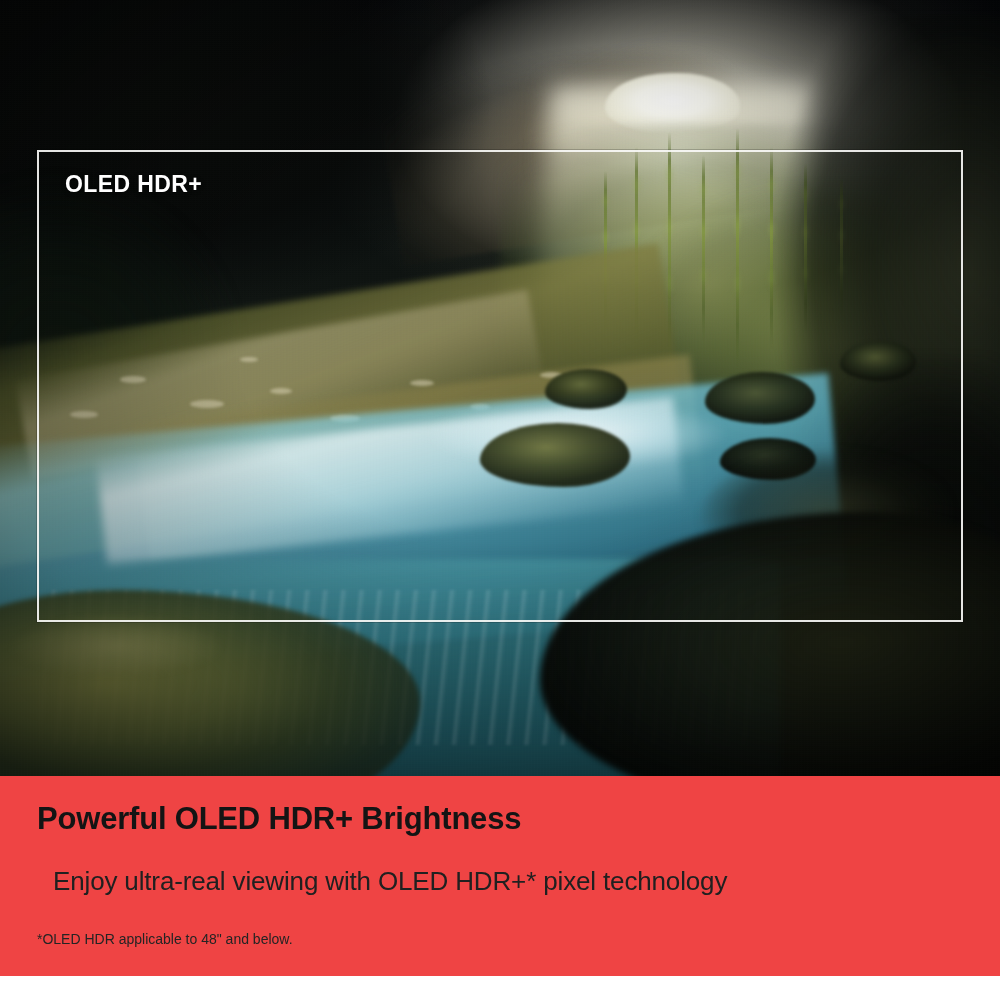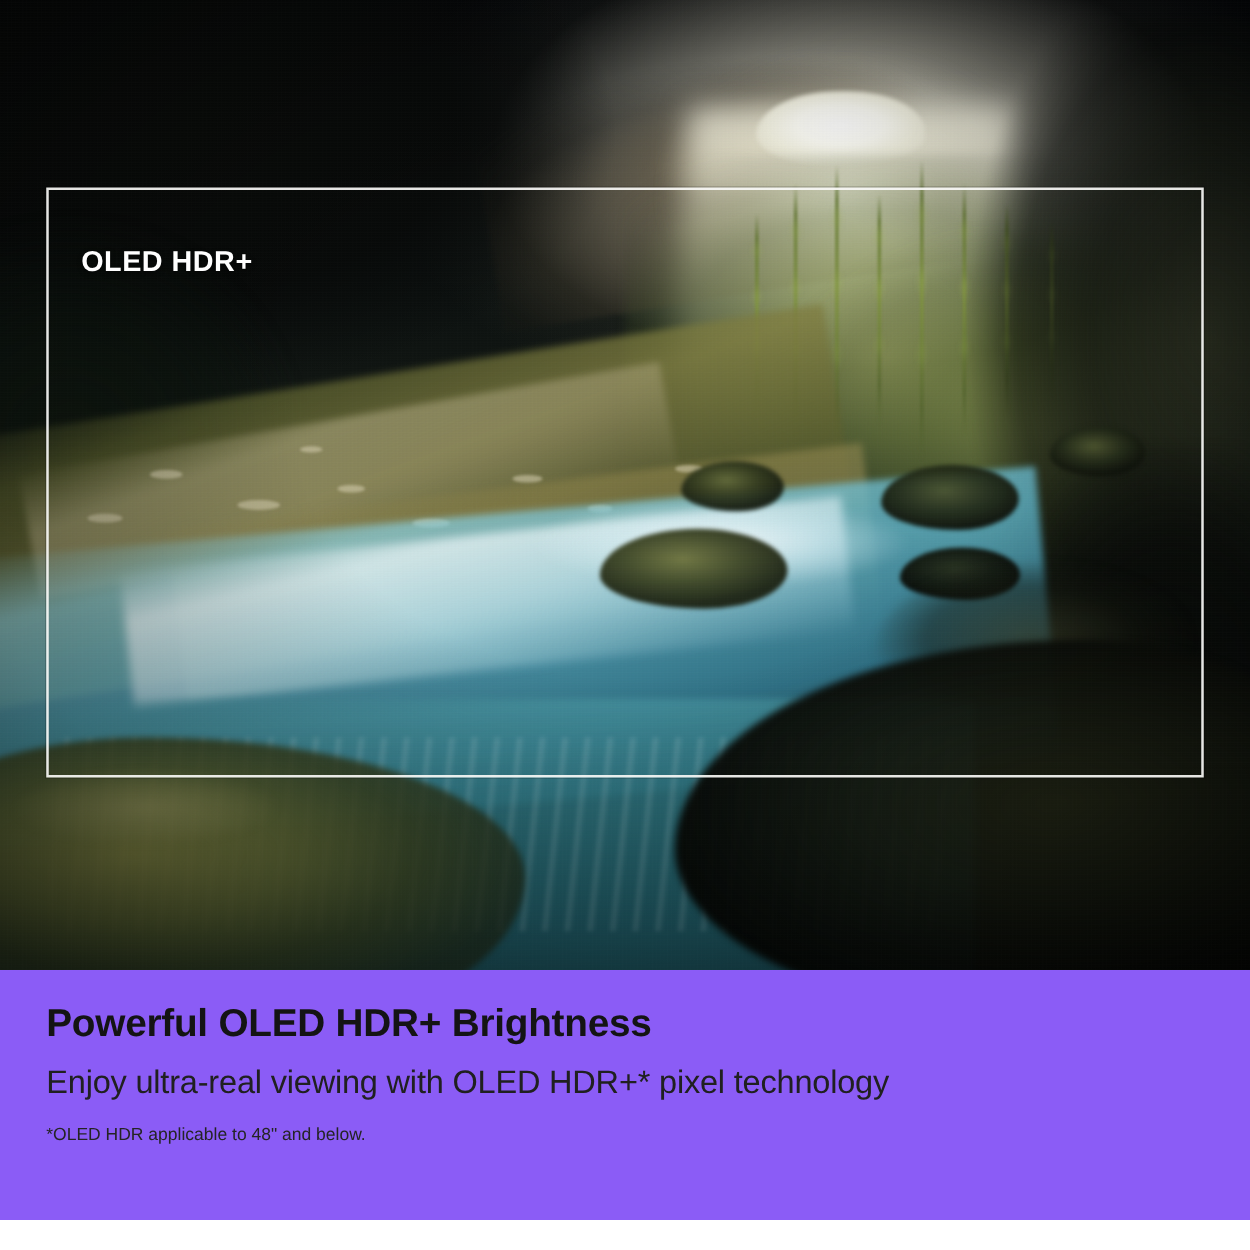--- a/index.html
+++ b/index.html
@@ -308,31 +308,30 @@
     position: absolute;
     left: 65px;
     top: 171px;
     color: #ffffff;
     font-size: 23px;
     font-weight: 700;
     letter-spacing: 0.4px;
     font-family: "Liberation Sans", sans-serif;
     text-shadow: 0 1px 4px rgba(0,0,0,0.55);
     white-space: nowrap;
-    margin-top: 25px;
   }
 
   
   .caption {
     position: absolute;
     left: 0;
     top: 776px;
     width: 1000px;
     height: 200px;
-    background: #8b5cf6;
+    background: #ef4444;
   }
 
   .caption-inner {
     position: absolute;
     left: 37px;
     top: 0;
     right: 30px;
   }
 
   .cap-title {
@@ -340,21 +339,21 @@
     padding-top: 26px;
     font-size: 31px;
     font-weight: 700;
     color: #141414;
     letter-spacing: -0.2px;
     line-height: 1.1;
     font-family: "Liberation Sans", sans-serif;
   }
 
   .cap-body {
-    margin: 0;
+    margin: 16px;
     padding-top: 12px;
     font-size: 26px;
     font-weight: 400;
     color: #202020;
     line-height: 1.34;
     letter-spacing: -0.15px;
     font-family: "Liberation Sans", sans-serif;
   }
   .cap-body span { display: block; }
 

